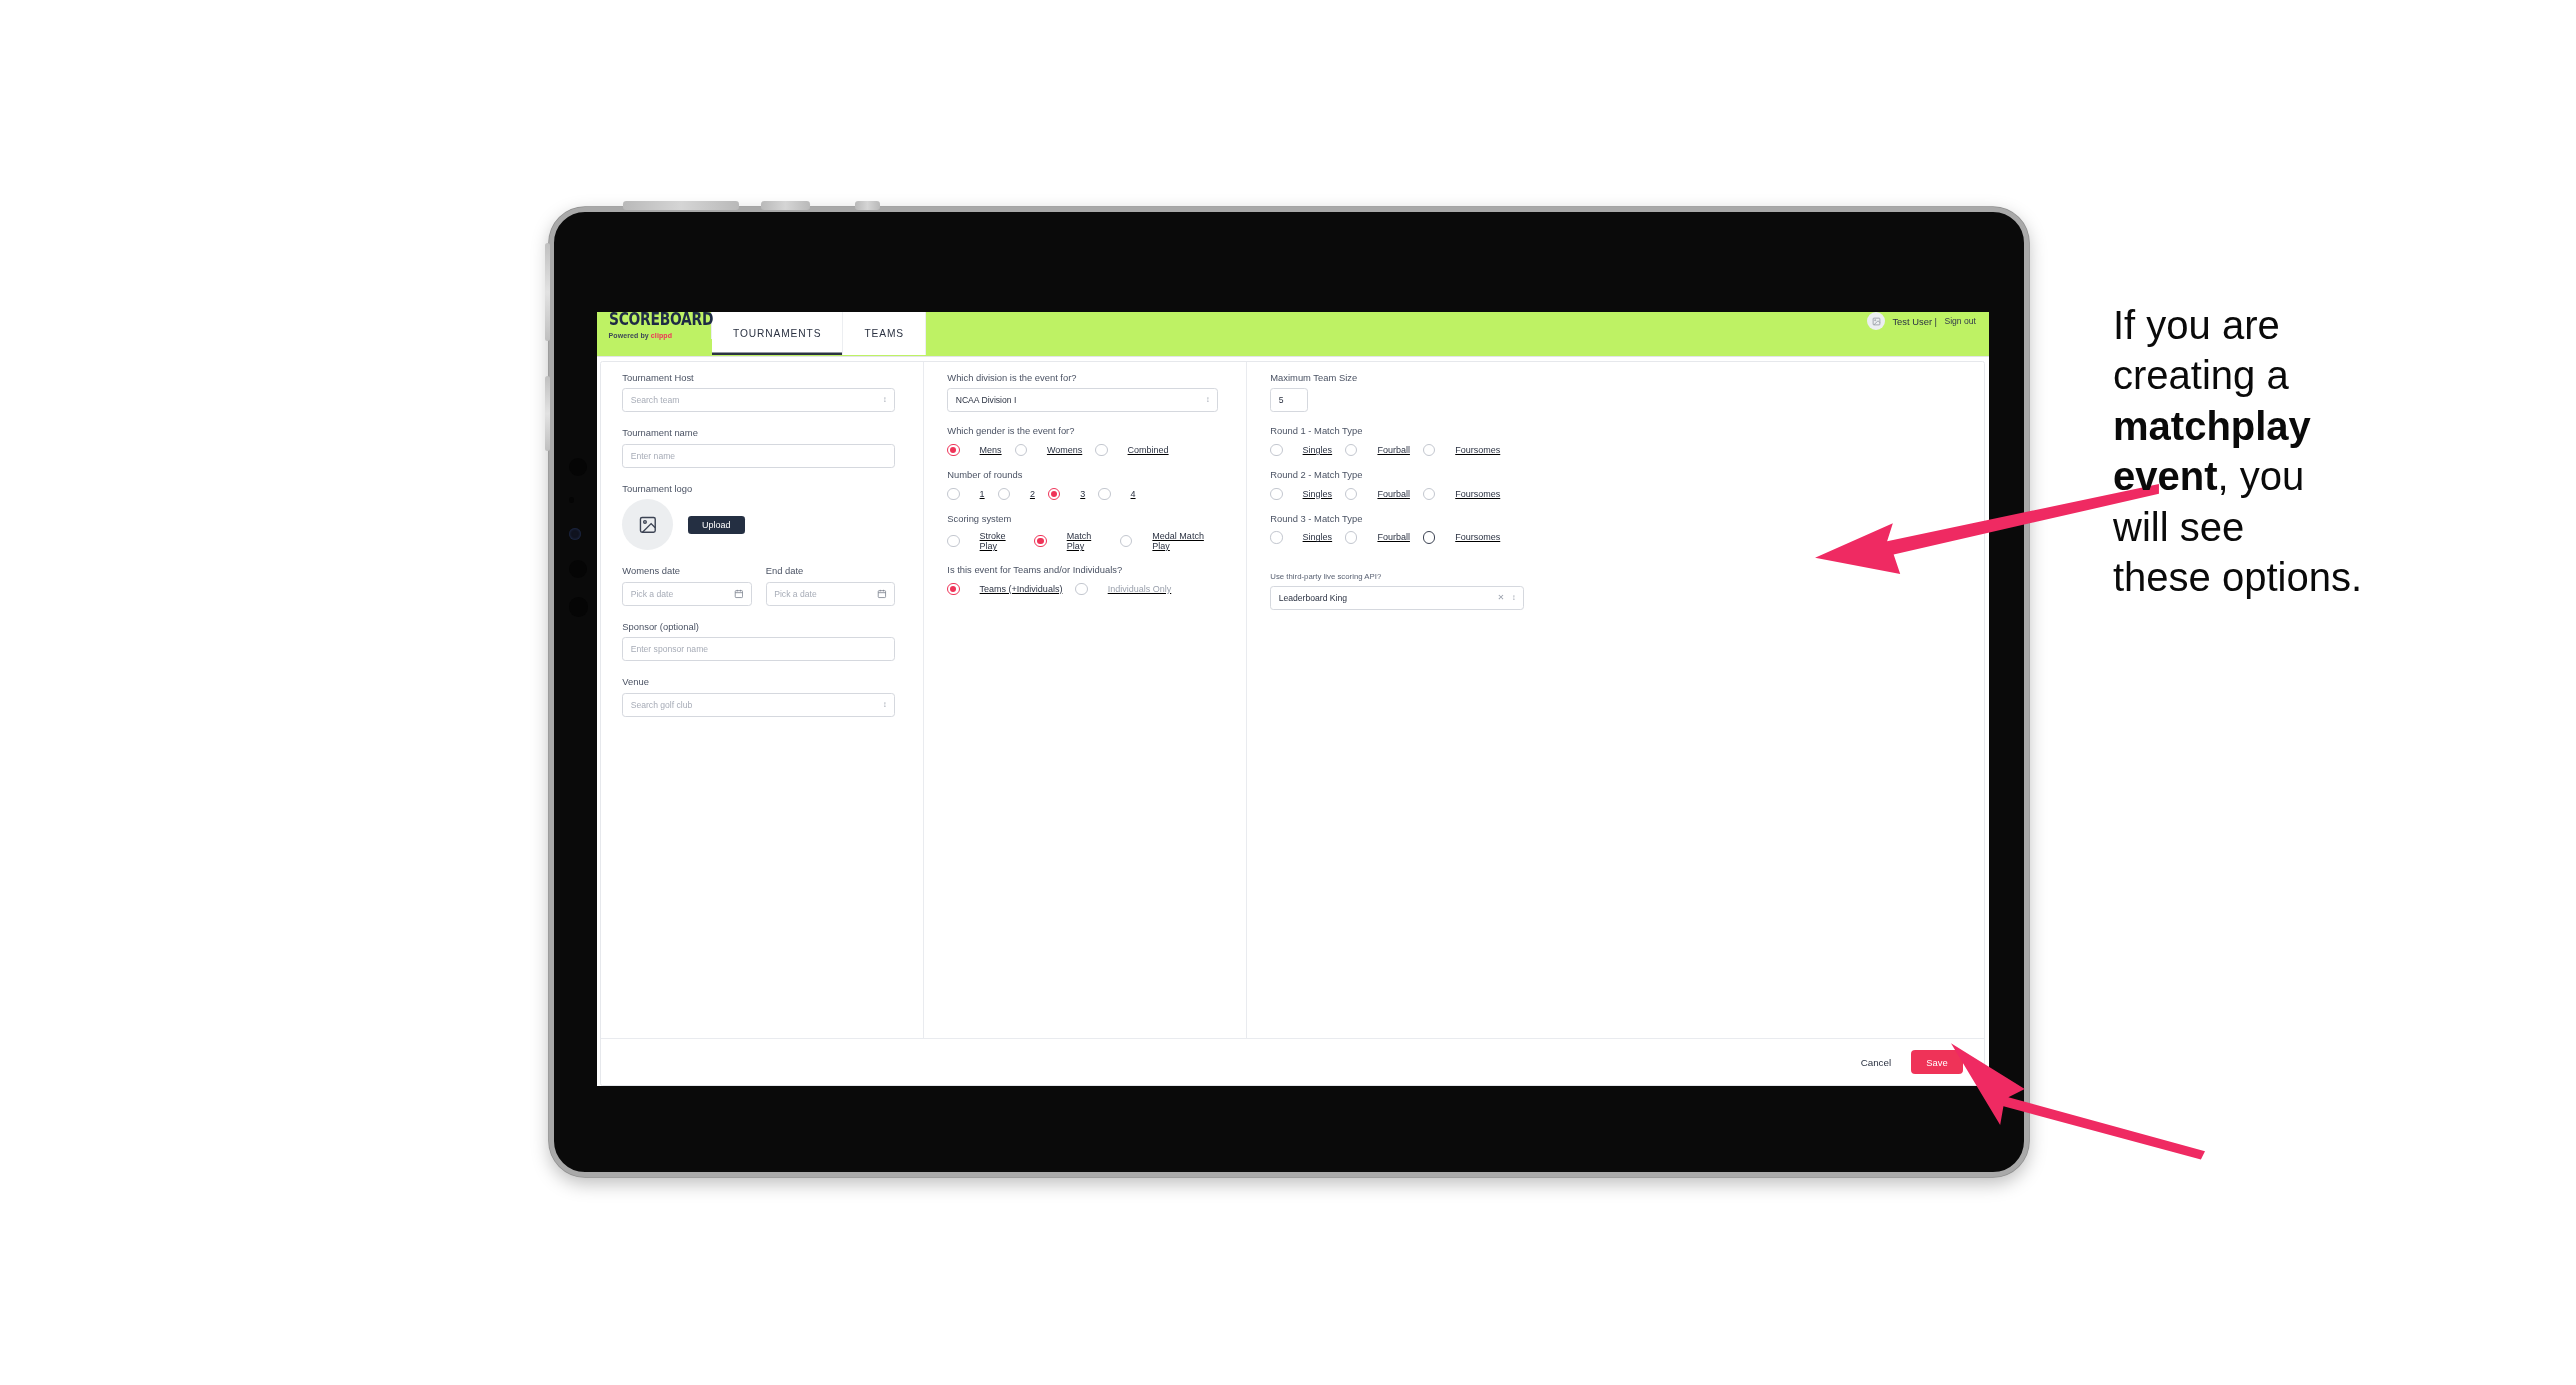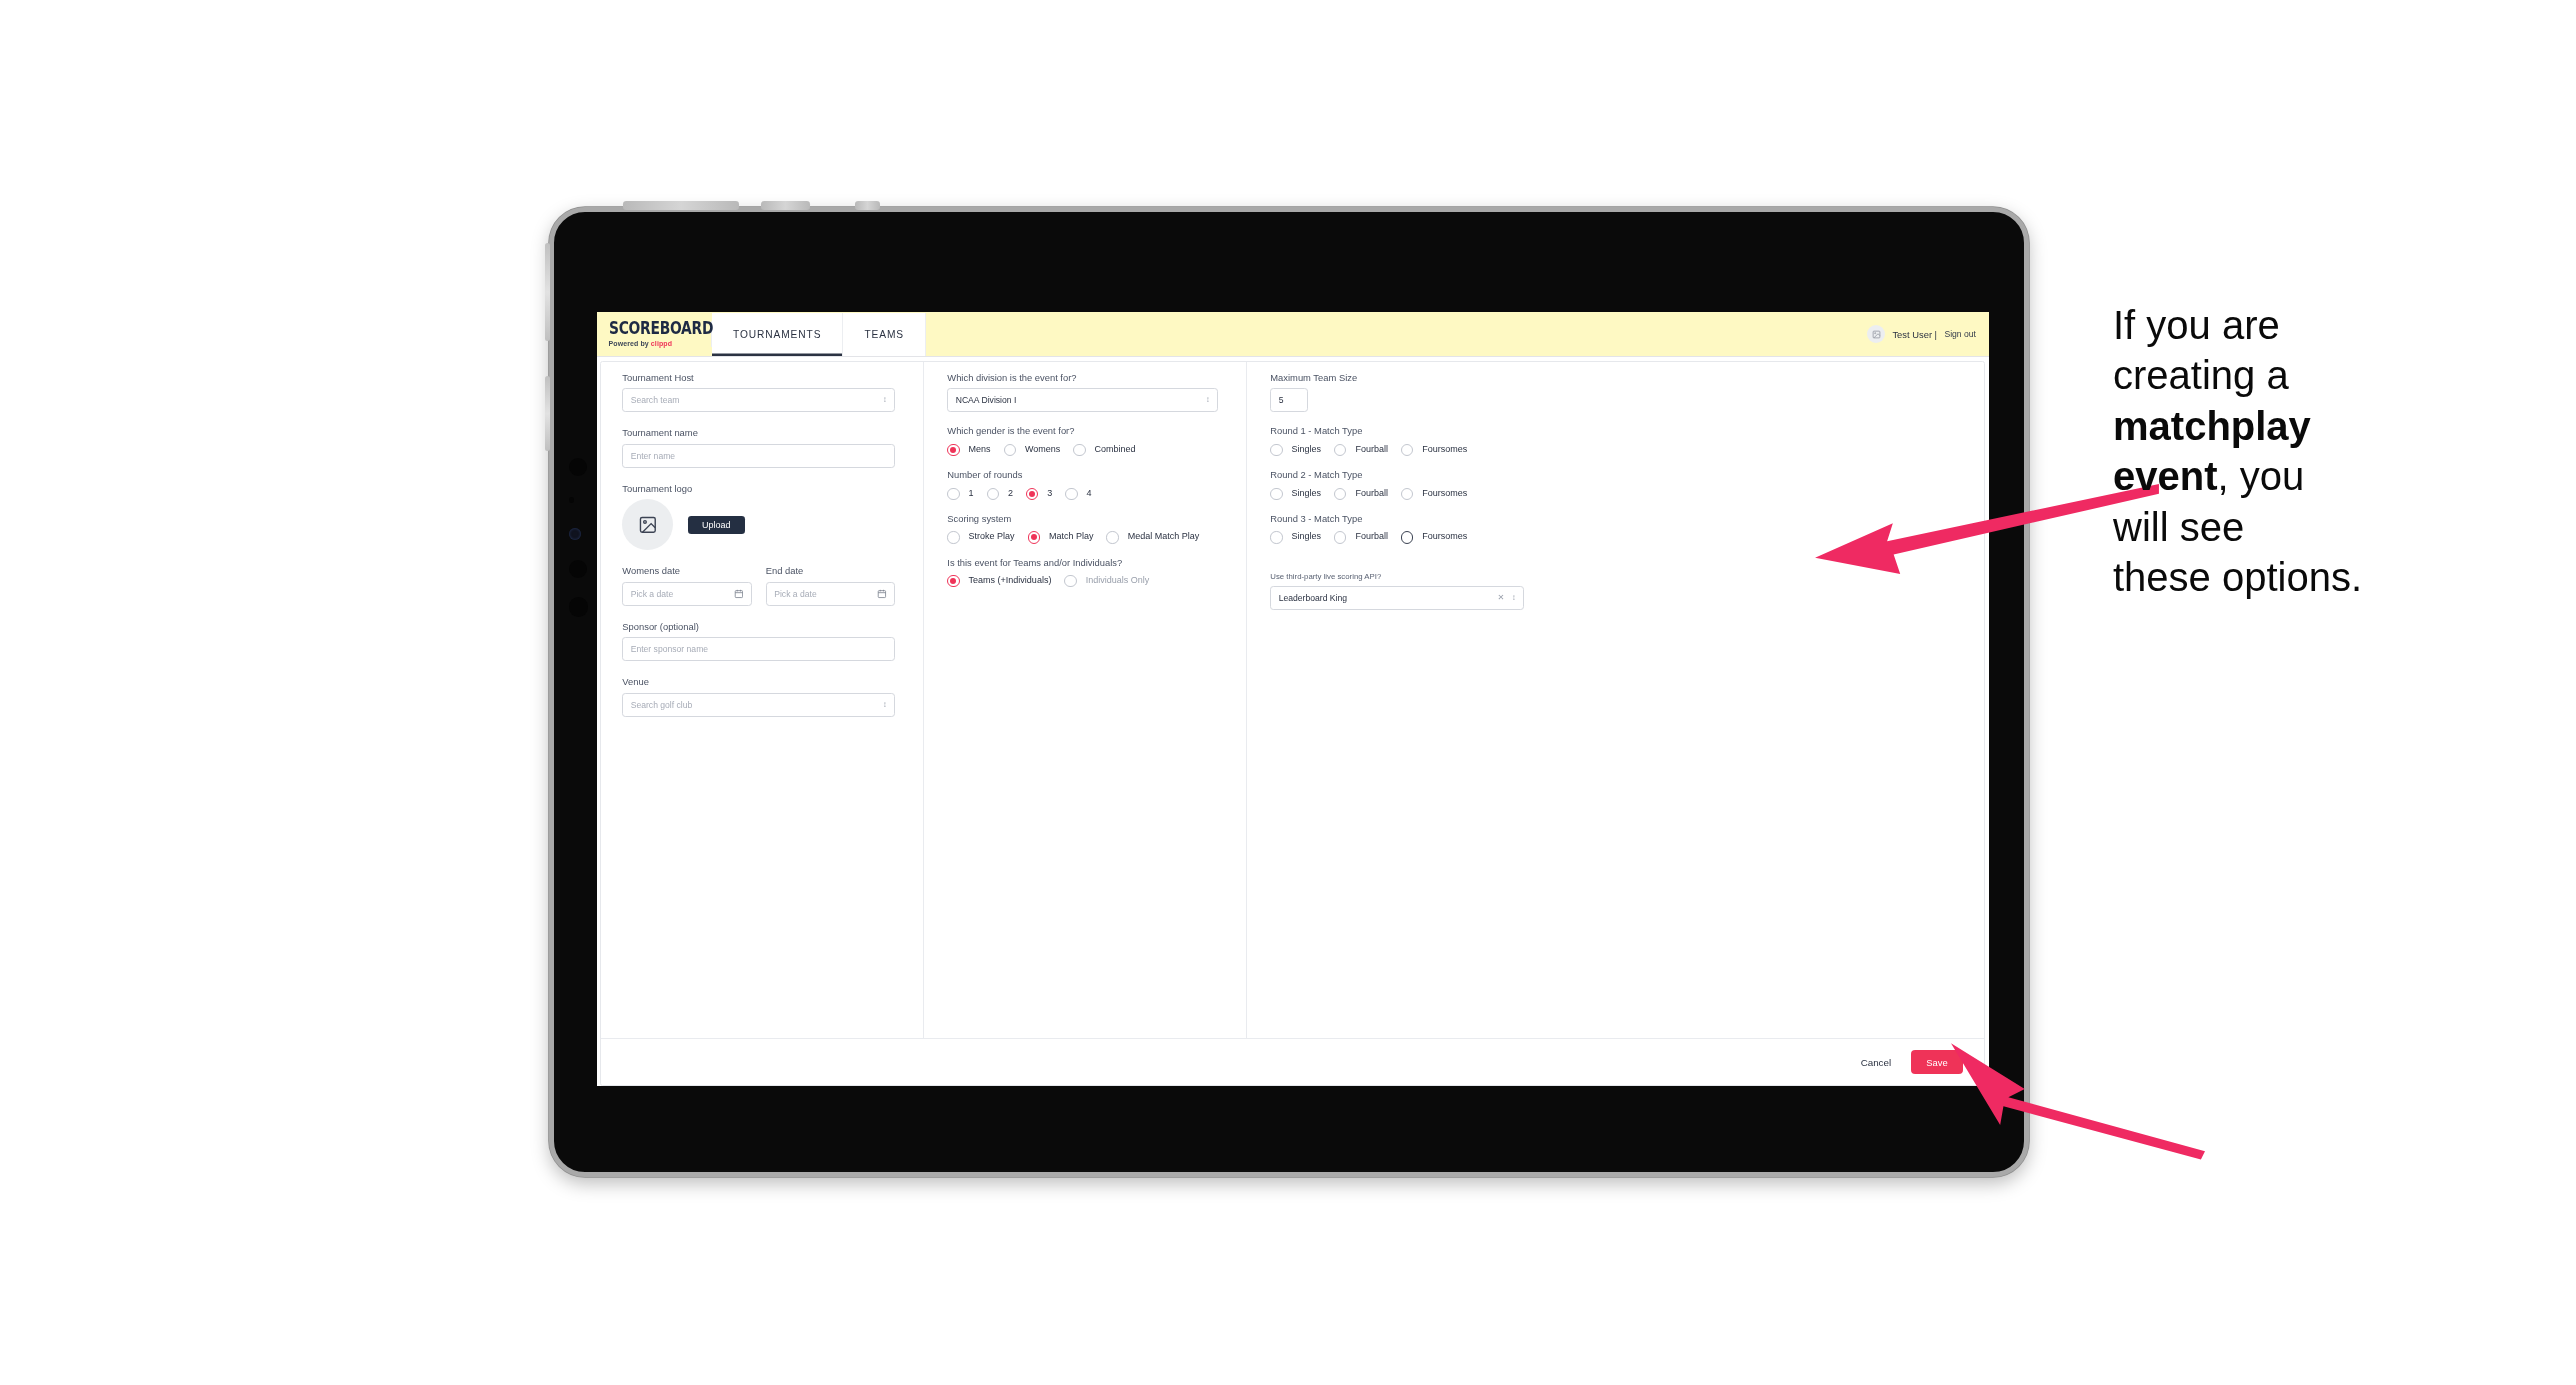--- a/index.html
+++ b/index.html
@@ -59,24 +59,24 @@
     position: absolute;
     left: 43px; top: 100px;
     width: 1392px; height: 774px;
     background: #ffffff;
     overflow: hidden;
   }
 
   
   .topnav {
     height: 45px;
-    background: #fef9c3;
+    background: #bef264;
     border-bottom: 1.6px solid #e3e4e8;
     display: flex;
-    align-items: center;
+    align-items: flex-start;
     position: relative;
   }
   .brand {
     width: 115px;
     display: flex; flex-direction: column; justify-content: center;
     padding-left: 11.5px;
     border-right: 0.8px solid #eceef1;
   }
   .brand-word {
     font-family: "DejaVu Sans", sans-serif;
@@ -199,21 +199,21 @@
     padding: 4px 14px;
     border-radius: 3.3px;
   }
 
   .date-row { display: flex; gap: 14px; }
   .date-col { width: 146px; }
   .cal-ico { width: 9.8px; height: 9.8px; }
 
   
   .radio-row { display: flex; align-items: center; gap: 13px; margin-top: 1.6px; }
-  .radio-item { display: flex; align-items: flex-start; gap: 9px; }
+  .radio-item { display: flex; align-items: center; gap: 20px; text-decoration: underline; }
   .radio {
     width: 12.3px; height: 12.3px; border-radius: 50%;
     border: 1.3px solid #c3c7cf;
     background: #fff;
     display: flex; align-items: center; justify-content: center;
     flex: none;
   }
   .radio.checked { border-color: #ef3358; }
   .radio.checked::after {
     content: "";

